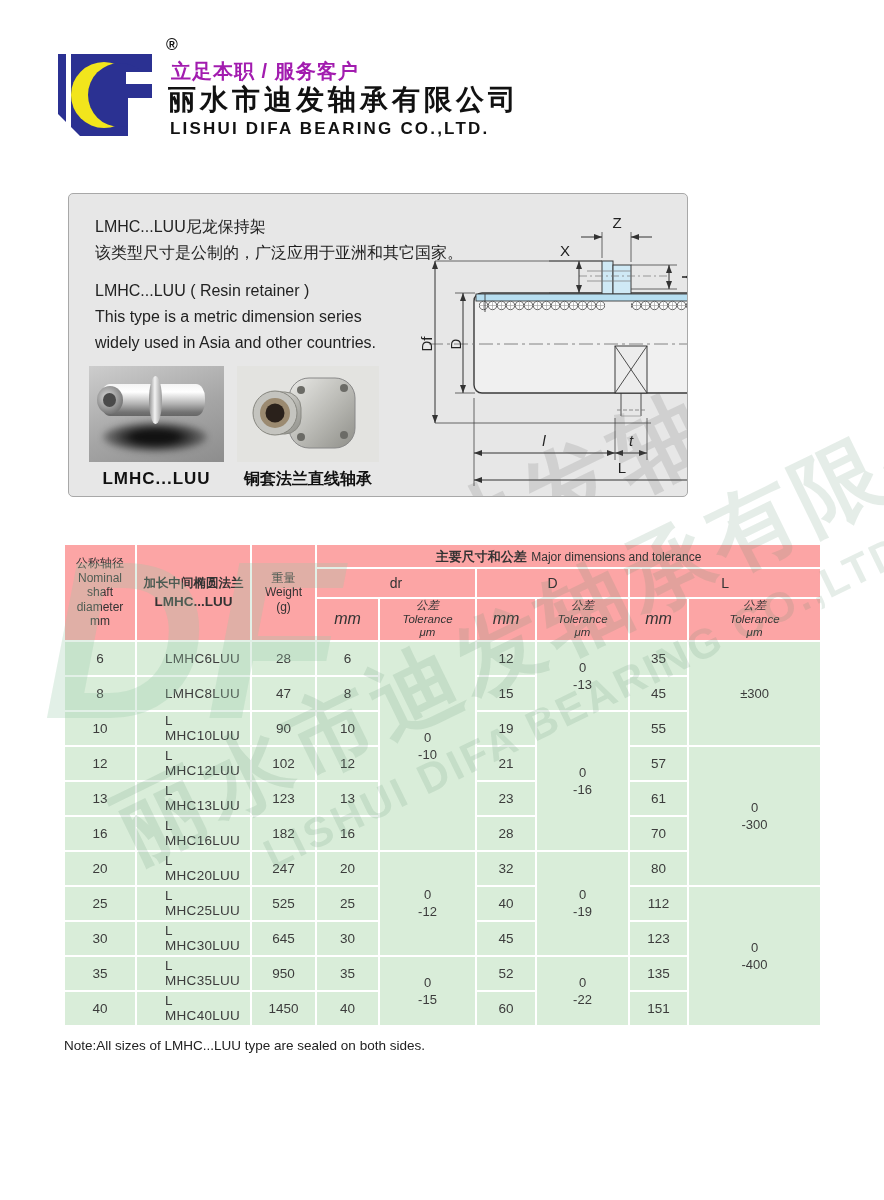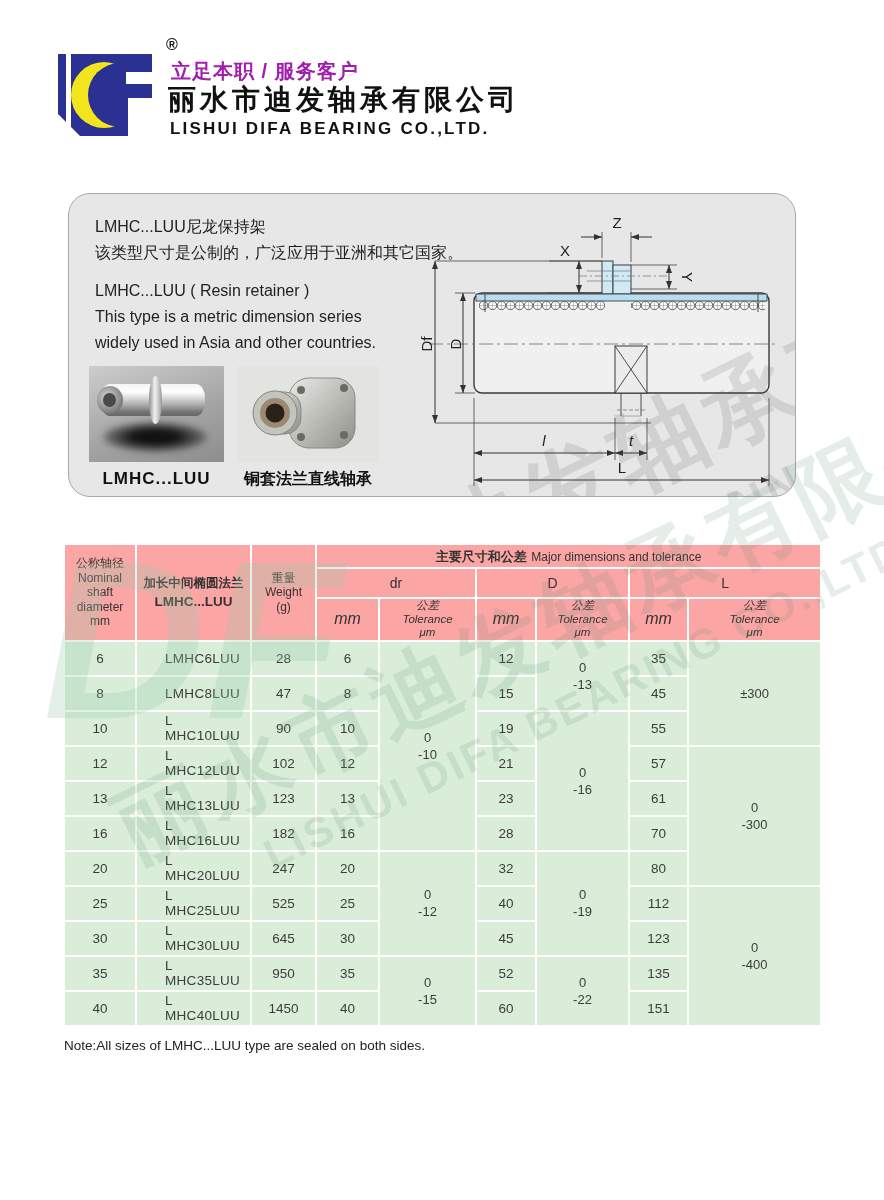--- a/index.html
+++ b/index.html
@@ -7,22 +7,22 @@
   .page { position:relative; width:884px; height:1200px; background:#fff; overflow:hidden; }
 
   
   .logo { position:absolute; left:52px; top:42px; }
   .reg { position:absolute; left:166px; top:36px; font-size:16px; font-weight:bold; color:#111; }
   .slogan { position:absolute; left:171px; top:58px; font-size:20px; font-weight:bold; color:#a21caf; letter-spacing:1px; }
   .company-cn { position:absolute; left:168px; top:81px; font-size:28px; font-weight:bold; color:#111; letter-spacing:4px; }
   .company-en { position:absolute; left:170px; top:119px; font-size:17px; font-weight:bold; color:#111; letter-spacing:2.2px; }
 
   
-  .panel { position:absolute; left:68px; top:193px; width:728px; height:304px;
-           background:#e7e7e7; border:1px solid #a8a8a8; border-radius:22px; overflow:hidden; }
+  .panel { position:absolute; left:68px; top:193px; width:620px; height:304px;
+           background:#e7e7e7; border:1px solid #a8a8a8; border-radius:5px; overflow:hidden; }
   .panel-wm { position:absolute; left:120px; top:420px; width:1100px; transform:rotate(-26deg);
               transform-origin:0 50%; color:rgba(80,80,80,0.15); pointer-events:none; z-index:5; white-space:nowrap; }
   .panel-wm .wm-cn { font-size:92px; font-weight:bold; letter-spacing:6px; }
   .panel-wm .wm-en { font-size:44px; font-weight:bold; letter-spacing:4px; padding-left:140px; margin-top:4px; }
   .intro { position:absolute; left:26px; top:20px; color:#222; }
   .intro div { font-size:16px; line-height:26px; }
   .intro .gap { height:12px; }
 
   .photo-caption { position:absolute; top:275px; font-weight:bold; color:#111; text-align:center; }
   #cap1 { left:20px; width:135px; font-size:17px; letter-spacing:1px; }

